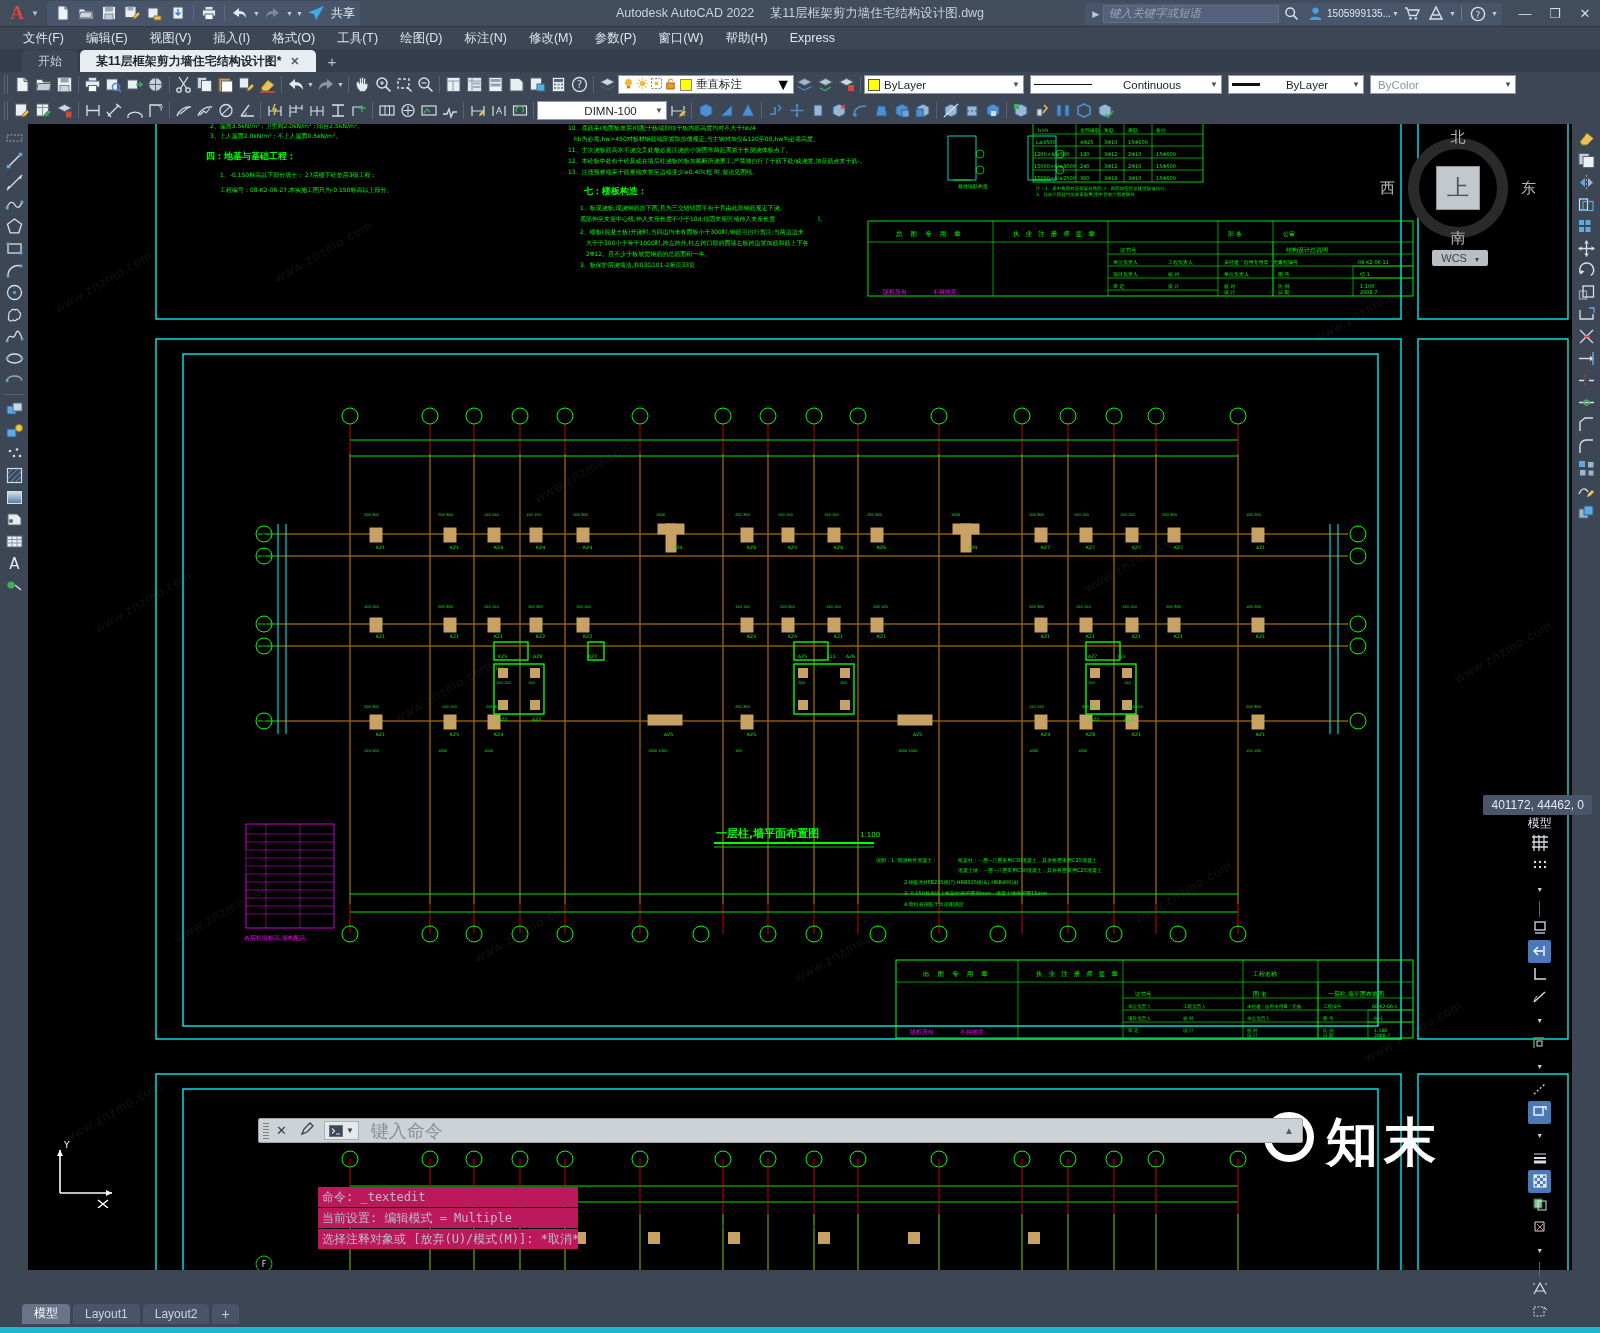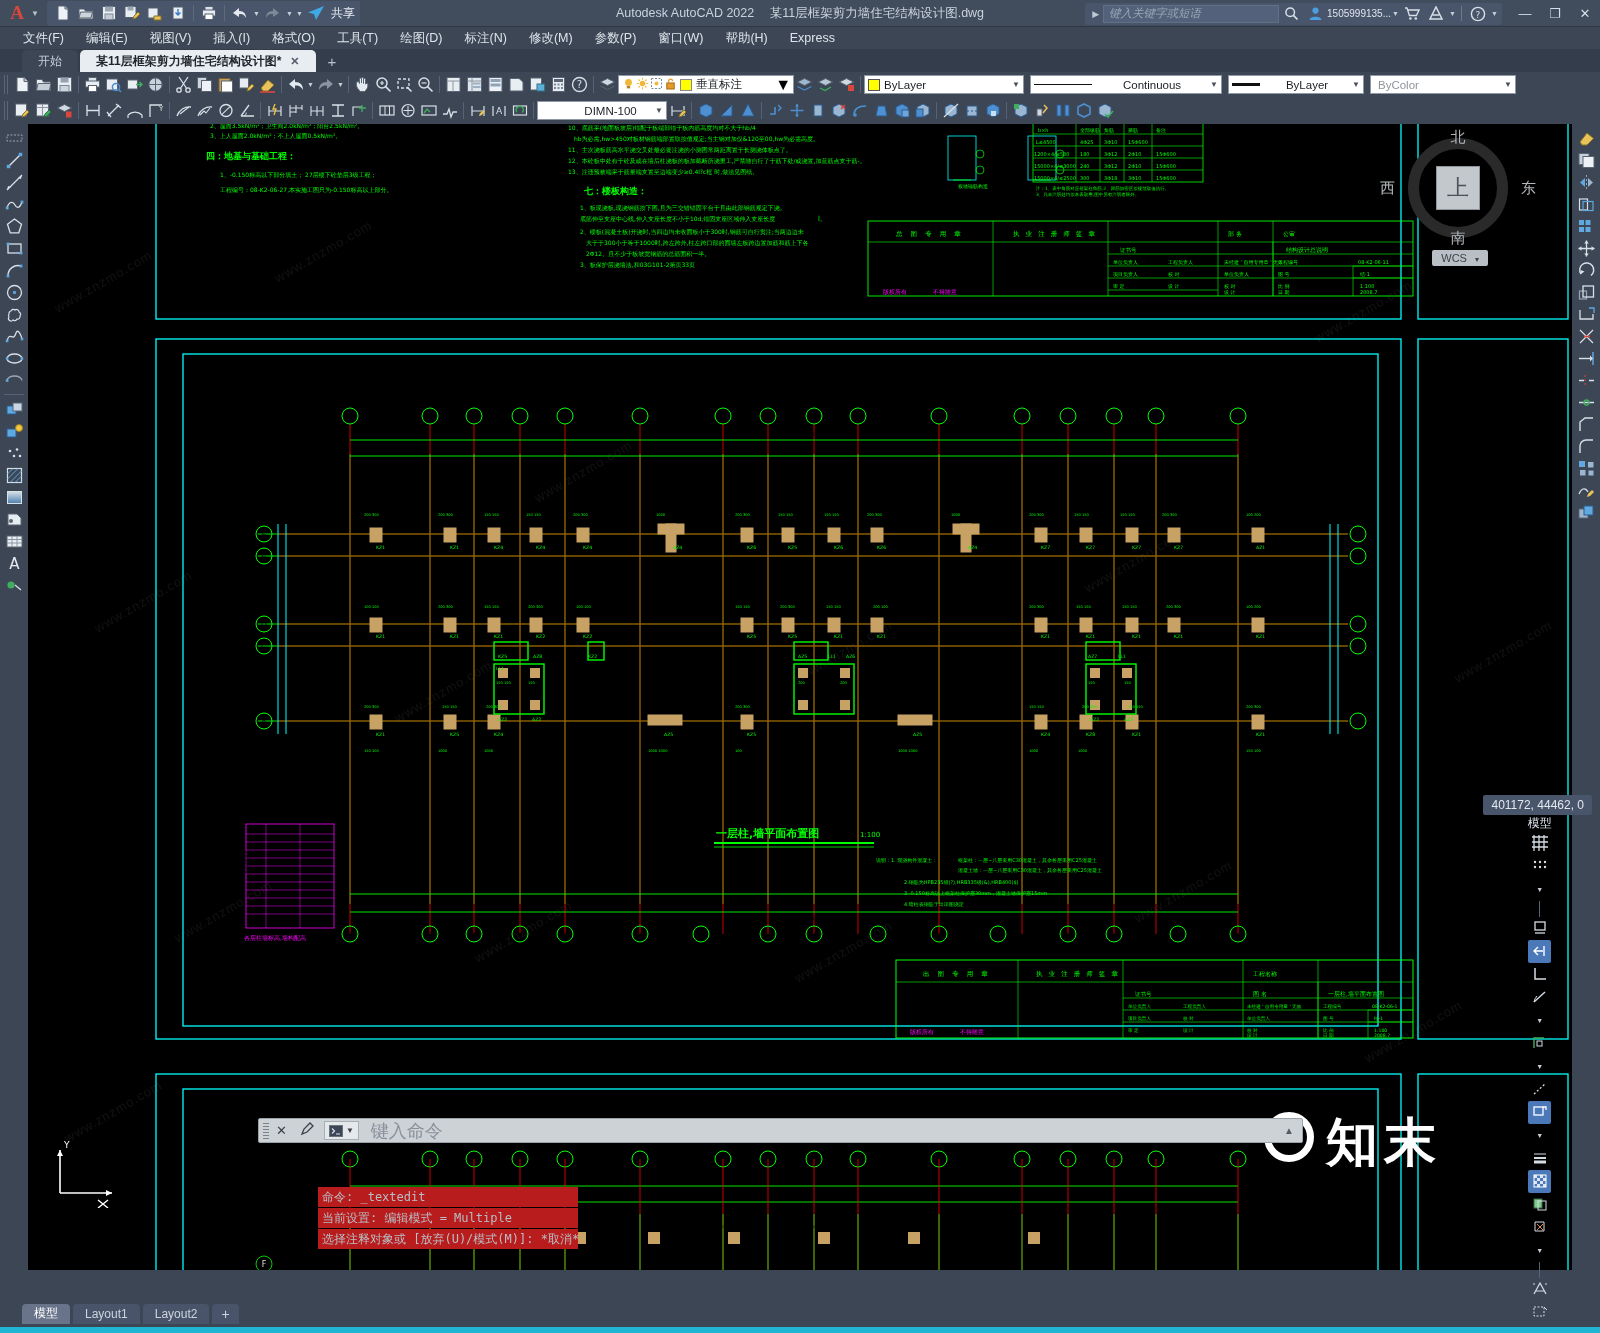--- a/index.html
+++ b/index.html
@@ -148,21 +148,21 @@
   .wcs{ position:absolute; right:84px; top:126px; background:#b9bfc5; color:#3d434a;
      font-size:11px; padding:2px 9px; border-radius:2px; cursor:pointer;}
   .wcs .cc{font-size:8px;margin-left:5px;}
 
   
   .ucs{ position:absolute; left:22px; bottom:62px; width:80px;height:70px;}
 
   
   .cmdhist{ position:absolute; left:290px; top:1063px; width:260px; font-size:12px;
     line-height:20px; color:#b7bec6; font-family:"DejaVu Sans Mono", monospace;}
-  .cmdhist div{ background:#b91c1c; padding:0 4px; margin-bottom:1px; white-space:nowrap;}
+  .cmdhist div{ background:#be185d; padding:0 4px; margin-bottom:1px; white-space:nowrap;}
   .cmdbar{
     position:absolute; left:258px; top:1118px; width:1045px; height:25px;
     background:#cdd2d7; border:1px solid #9aa1a8; display:flex; align-items:center;
     border-radius:2px;
   }
   .cmd-grip{ width:6px;height:16px;margin-left:4px;
     background:repeating-linear-gradient(to bottom,#7b828a 0 1px,transparent 1px 3px);}
   .cmd-x{ color:#3a4047; font-size:13px; padding:0 7px; cursor:pointer;}
   .cmd-pen{ color:#3a4047; font-size:13px; padding:0 6px; cursor:pointer;}
   .cmd-prompt{ display:flex;align-items:center;background:#e6e9ec;border:1px solid #a7aeb5;

